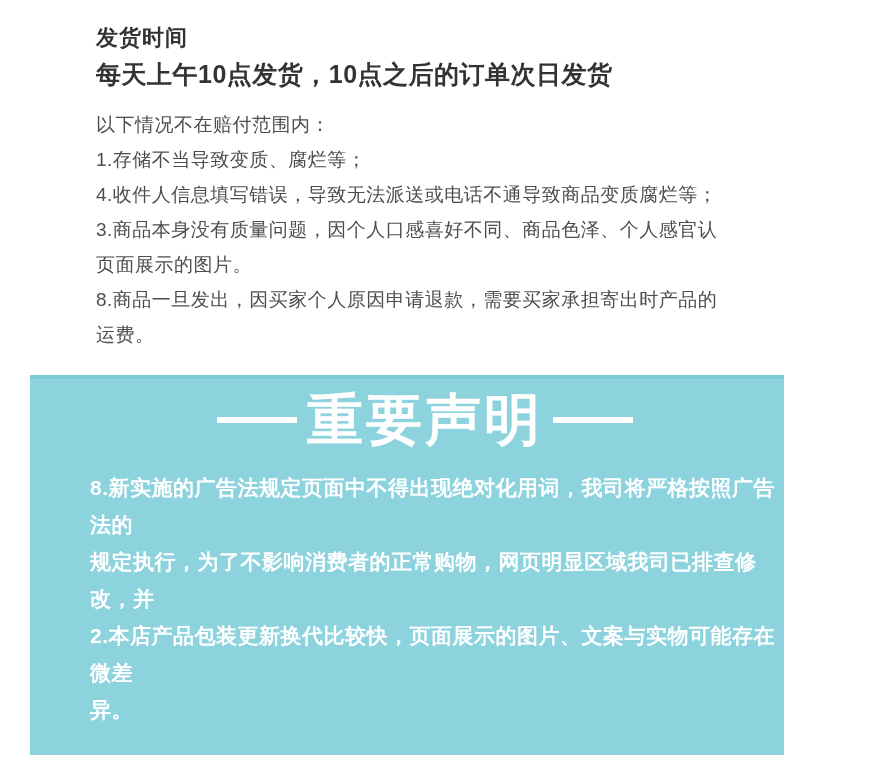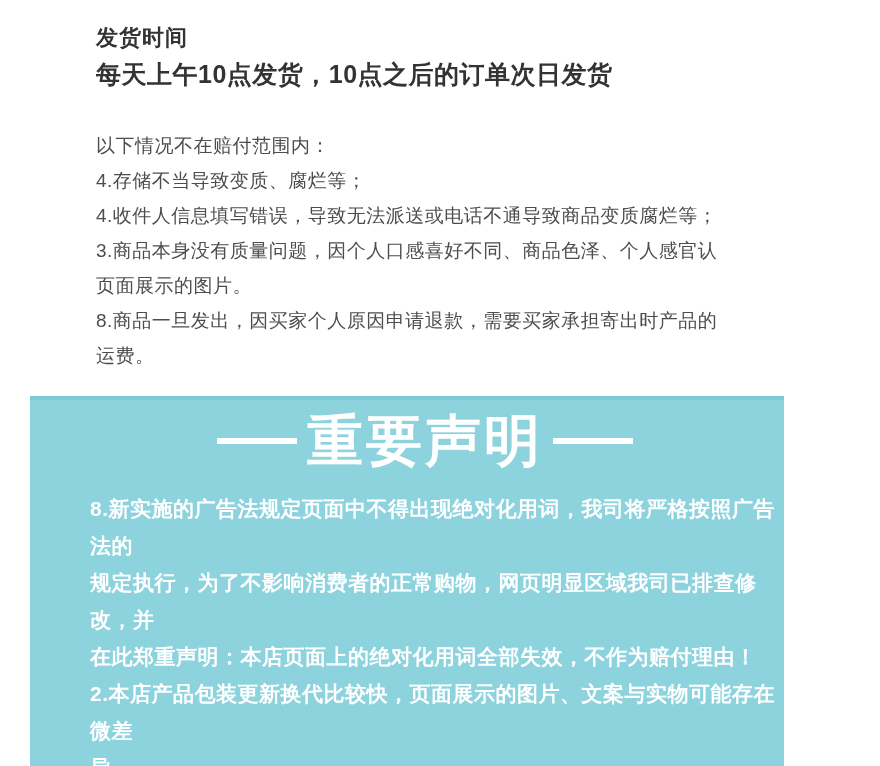--- a/index.html
+++ b/index.html
@@ -36,21 +36,21 @@
   }
   .shipping-subtitle {
     font-size: 25px;
     font-weight: bold;
     color: var(--heading-text);
     line-height: 36px;
     margin-top: 2px;
     letter-spacing: 0.5px;
   }
   .policy {
-    margin-top: 36px;
+    margin-top: 15px;
     font-size: 19px;
     color: var(--body-text);
     line-height: 35px;
     letter-spacing: 0.5px;
   }
 
   
   .statement {
     margin: 23px 0 0 30px;
     width: 790px;
@@ -92,39 +92,38 @@
 <body>
 
 <div class="page">
 
   <div class="shipping">
     <div class="shipping-title">发货时间</div>
     <div class="shipping-subtitle">每天上午10点发货，10点之后的订单次日发货</div>
 
     <div class="policy">
       <div>以下情况不在赔付范围内：</div>
-      <div>4.存储不当导致变质、腐烂等；</div>
+      <div>1.存储不当导致变质、腐烂等；</div>
       <div>4.收件人信息填写错误，导致无法派送或电话不通导致商品变质腐烂等；</div>
       <div>3.商品本身没有质量问题，因个人口感喜好不同、商品色泽、个人感官认</div>
       <div>页面展示的图片。</div>
       <div>8.商品一旦发出，因买家个人原因申请退款，需要买家承担寄出时产品的</div>
       <div>运费。</div>
     </div>
   </div>
 
   <div class="statement">
     <div class="statement-heading-row">
       <span class="heading-dash"></span>
       <span class="statement-heading">重要声明</span>
       <span class="heading-dash"></span>
     </div>
 
     <div class="statement-body">
       <div>8.新实施的广告法规定页面中不得出现绝对化用词，我司将严格按照广告法的</div>
       <div>规定执行，为了不影响消费者的正常购物，网页明显区域我司已排查修改，并</div>
-      <div>在此郑重声明：本店页面上的绝对化用词全部失效，不作为赔付理由！</div>
       <div>2.本店产品包装更新换代比较快，页面展示的图片、文案与实物可能存在微差</div>
       <div>异。</div>
 
     </div>
   </div>
 
 </div>
 
 </body></html>

